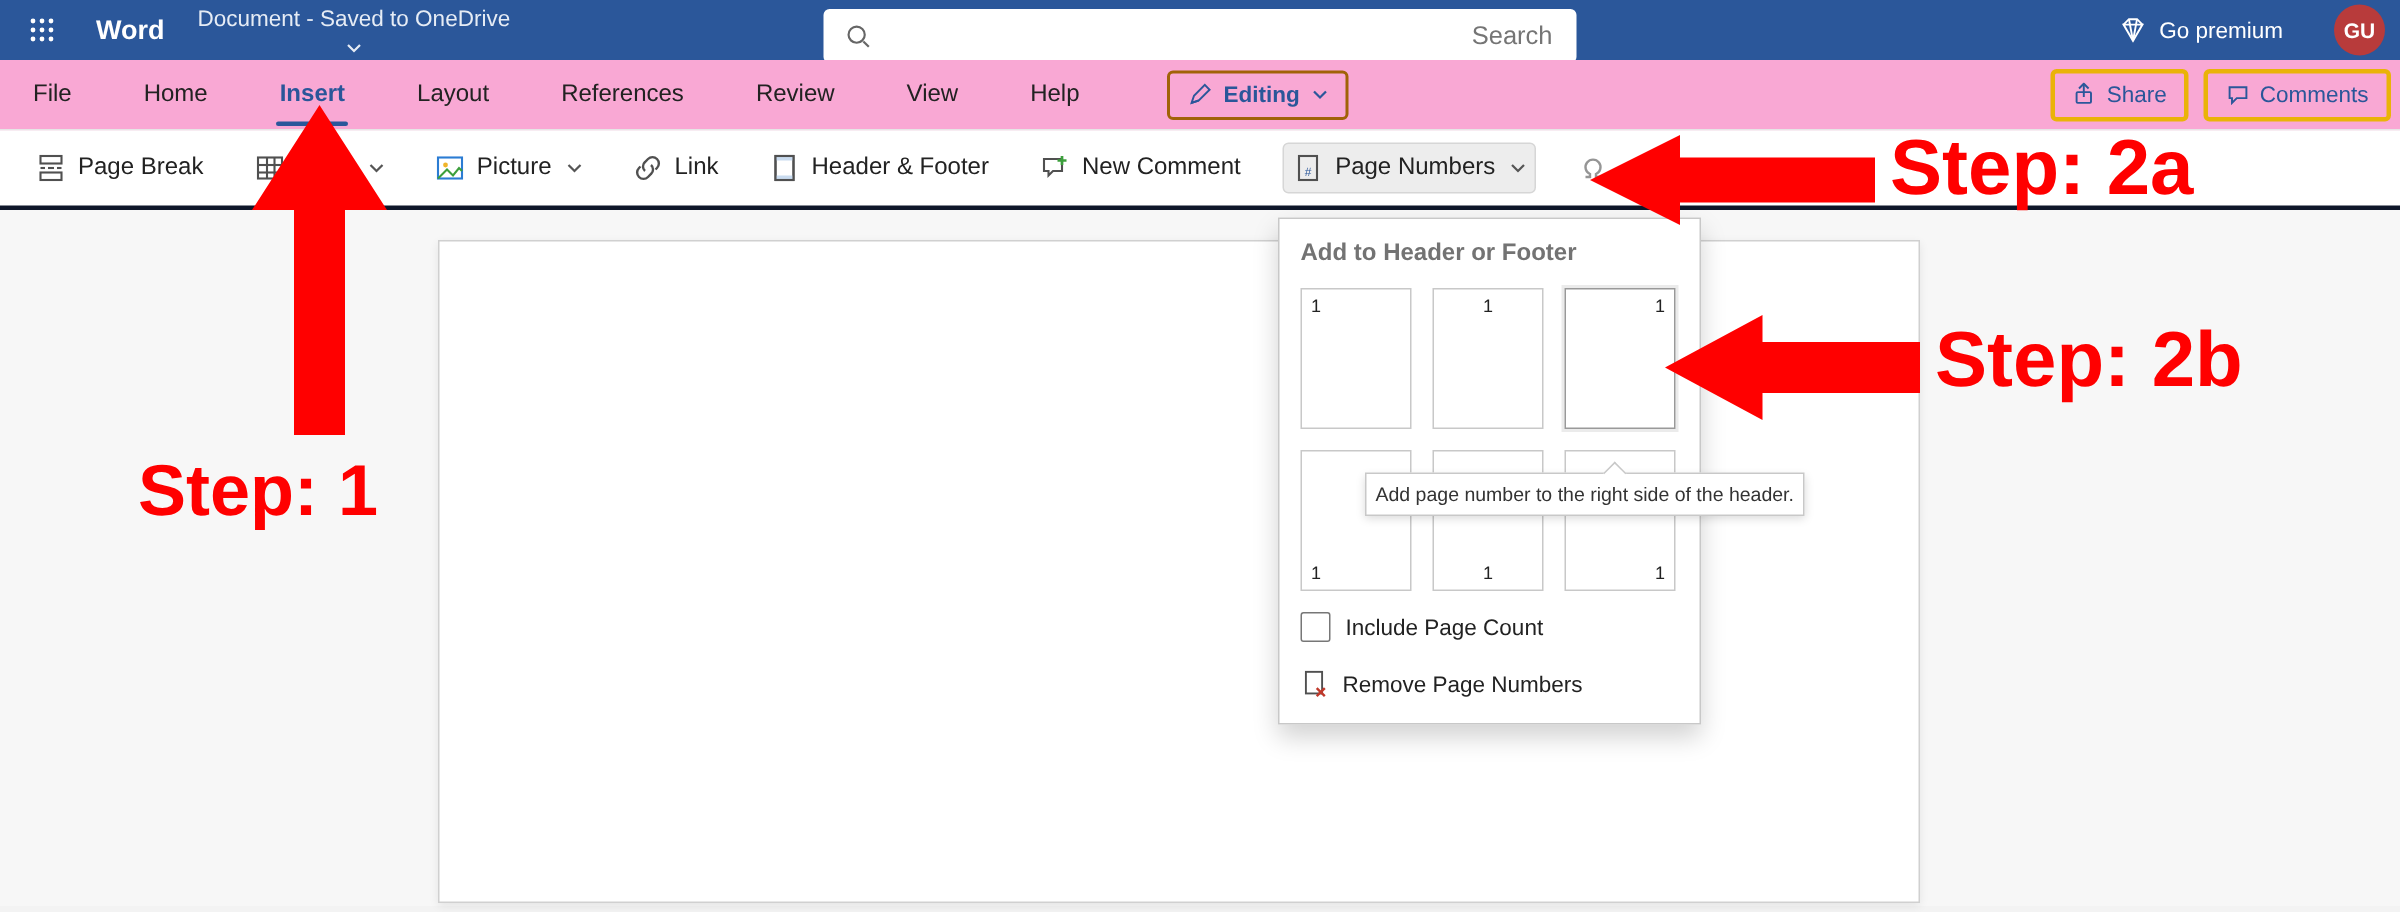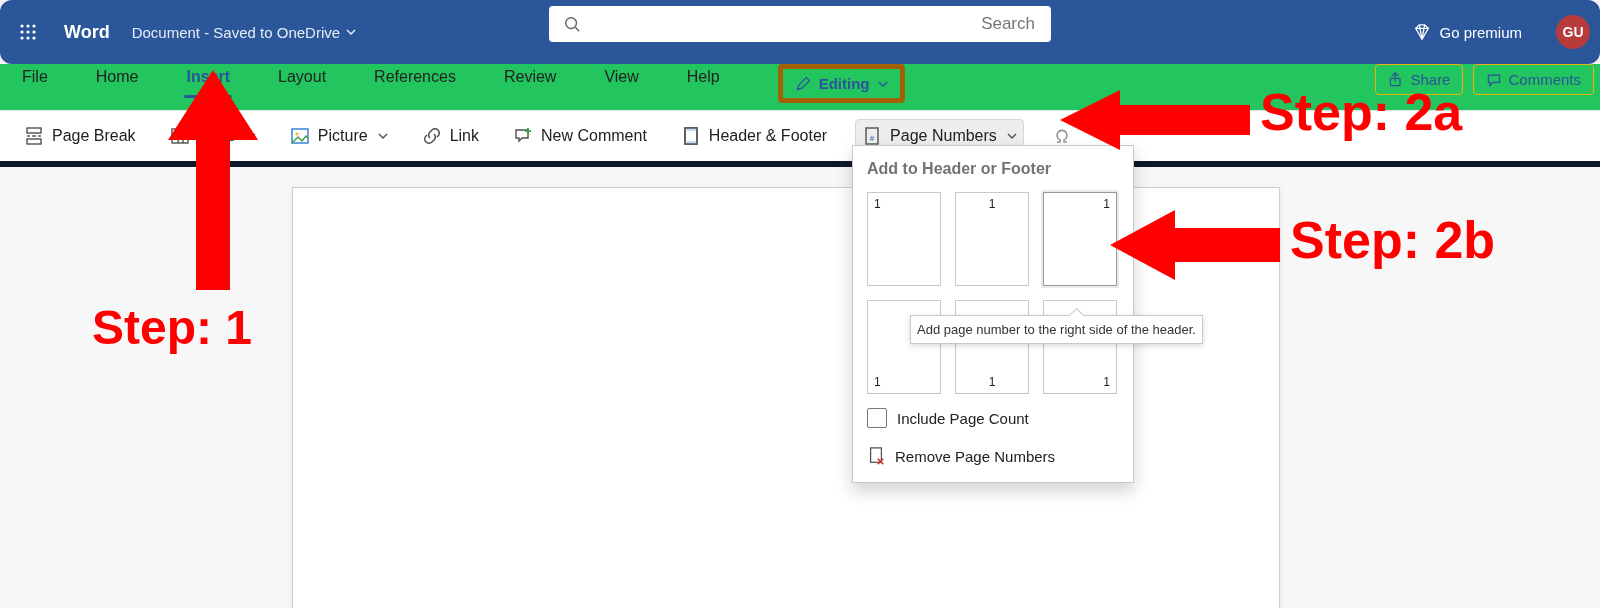--- a/index.html
+++ b/index.html
@@ -20,44 +20,44 @@
     overflow: hidden;
     font-family: var(--font);
     background: #f3f3f3;
     position: relative;
   }
   
   .titlebar {
     position: relative;
     display: flex;
     align-items: center;
-    height: 64px;
+    height: 40px;
     background: var(--brand-blue);
     color: #fff;
     padding-left: 12px;
     z-index: 1;
-    border-radius: 12px;
   }
   .app-launcher {
     width: 32px; height: 32px;
     display: flex; align-items: center; justify-content: center;
   }
   .app-launcher svg { width: 18px; height: 18px; }
   .app-name {
     font-weight: 600;
     font-size: 18px;
     margin-left: 20px;
   }
   .doc-info {
     display: flex;
     align-items: center;
     margin-left: 22px;
     font-size: 15px;
     color: #e6ecf5;
     gap: 6px;
+    flex-direction: column;
   }
   .chev { width: 10px; height: 10px; }
   .search-wrap {
     position: absolute;
     left: 50%;
     transform: translateX(-50%);
     top: 6px;
     height: 36px;
     width: 474px;
     background: #fff;
@@ -91,23 +91,23 @@
   .avatar {
     width: 34px; height: 34px; border-radius: 50%;
     background: #b83b3b; color: #fff;
     display: flex; align-items: center; justify-content: center;
     font-size: 14px; font-weight: 600; margin-left: 16px;
   }
   
   .tabrow {
     position: relative;
     height: 46px;
-    background: #22c55e;
+    background: #f9a8d4;
     display: flex;
-    align-items: flex-start;
+    align-items: center;
     padding-left: 20px;
     border-bottom: 1px solid #e6e6e6;
     z-index: 1;
   }
   .tab {
     font-size: 16px;
     color: #222;
     padding: 4px 2px;
     margin-right: 44px;
     position: relative;
@@ -120,49 +120,49 @@
   .tab.active::after {
     content: "";
     position: absolute;
     left: 0; right: 0; bottom: -8px;
     height: 3px;
     background: var(--tab-active-underline);
     border-radius: 2px;
   }
   .editing-btn {
     display: flex; align-items: center; gap: 8px;
-    border: 5px solid #a16207;
+    border: 2px solid #a16207;
     border-radius: 4px;
     padding: 6px 12px;
     font-size: 15px; font-weight: 600;
     color: var(--brand-blue-dark);
     margin-left: 12px;
   }
   .tabrow-right {
     margin-left: auto;
     display: flex; align-items: center; gap: 10px;
     margin-right: 6px;
   }
   .box-btn {
     display: flex; align-items: center; gap: 6px;
-    border: 1px solid #eab308;
+    border: 3px solid #eab308;
     border-radius: 4px;
     padding: 6px 12px;
     font-size: 15px; color: var(--brand-blue-dark);
   }
   
   .ribbon {
     position: relative;
     height: 50px;
     background: #fff;
     display: flex;
     align-items: center;
     padding-left: 18px;
     gap: 22px;
-    border-bottom: 6px solid #0f172a;
+    border-bottom: 3px solid #0f172a;
     z-index: 1;
   }
   .rbtn {
     display: flex; align-items: center; gap: 8px;
     font-size: 16px; color: #222;
     padding: 6px 6px;
     border-radius: 4px;
   }
   .rbtn.pressed {
     background: #ededed;
@@ -416,38 +416,38 @@
         <path d="M8 12a4 4 0 0 1 0-6l2-2a4 4 0 0 1 6 6l-1 1"></path>
           <path d="M12 8a4 4 0 0 1 0 6l-2 2a4 4 0 0 1-6-6l1-1"></path>
       </svg>
     </span>
     <span>Link</span>
   </div>
 
   <div class="rbtn">
     <span class="ico">
       <svg width="20" height="20" viewBox="0 0 20 20" fill="none" stroke="#505050" stroke-width="1.4">
-        <path d="M3 4h12v8H9l-3 3v-3H3z"></path>
-          <line x1="15" y1="2" x2="15" y2="8" stroke="#3c9f3c" stroke-width="1.8"></line>
-        <line x1="12" y1="5" x2="18" y2="5" stroke="#3c9f3c" stroke-width="1.8"></line>
-      </svg>
-    </span>
-    <span>New Comment</span>
-  </div>
-
-  <div class="rbtn">
-    <span class="ico">
-      <svg width="20" height="20" viewBox="0 0 20 20" fill="none" stroke="#505050" stroke-width="1.4">
         <rect x="4" y="2" width="12" height="16"></rect>
           <rect x="4" y="2" width="12" height="3" fill="#c9dbef" stroke="none"></rect>
         <rect x="4" y="15" width="12" height="3" fill="#c9dbef" stroke="none"></rect>
         <rect x="4" y="2" width="12" height="16"></rect>
       </svg>
     </span>
     <span>Header &amp; Footer</span>
+  </div>
+
+  <div class="rbtn">
+    <span class="ico">
+      <svg width="20" height="20" viewBox="0 0 20 20" fill="none" stroke="#505050" stroke-width="1.4">
+        <path d="M3 4h12v8H9l-3 3v-3H3z"></path>
+          <line x1="15" y1="2" x2="15" y2="8" stroke="#3c9f3c" stroke-width="1.8"></line>
+        <line x1="12" y1="5" x2="18" y2="5" stroke="#3c9f3c" stroke-width="1.8"></line>
+      </svg>
+    </span>
+    <span>New Comment</span>
   </div>
 
   <div class="rbtn pressed">
     <span class="ico">
       <svg width="20" height="20" viewBox="0 0 20 20" fill="none" stroke="#505050" stroke-width="1.4">
         <rect x="4" y="2" width="12" height="16"></rect>
         <text x="10" y="15" font-size="8" fill="#2b579a" text-anchor="middle" stroke="none">#</text>
       </svg>
     </span>
     <span>Page Numbers</span>

